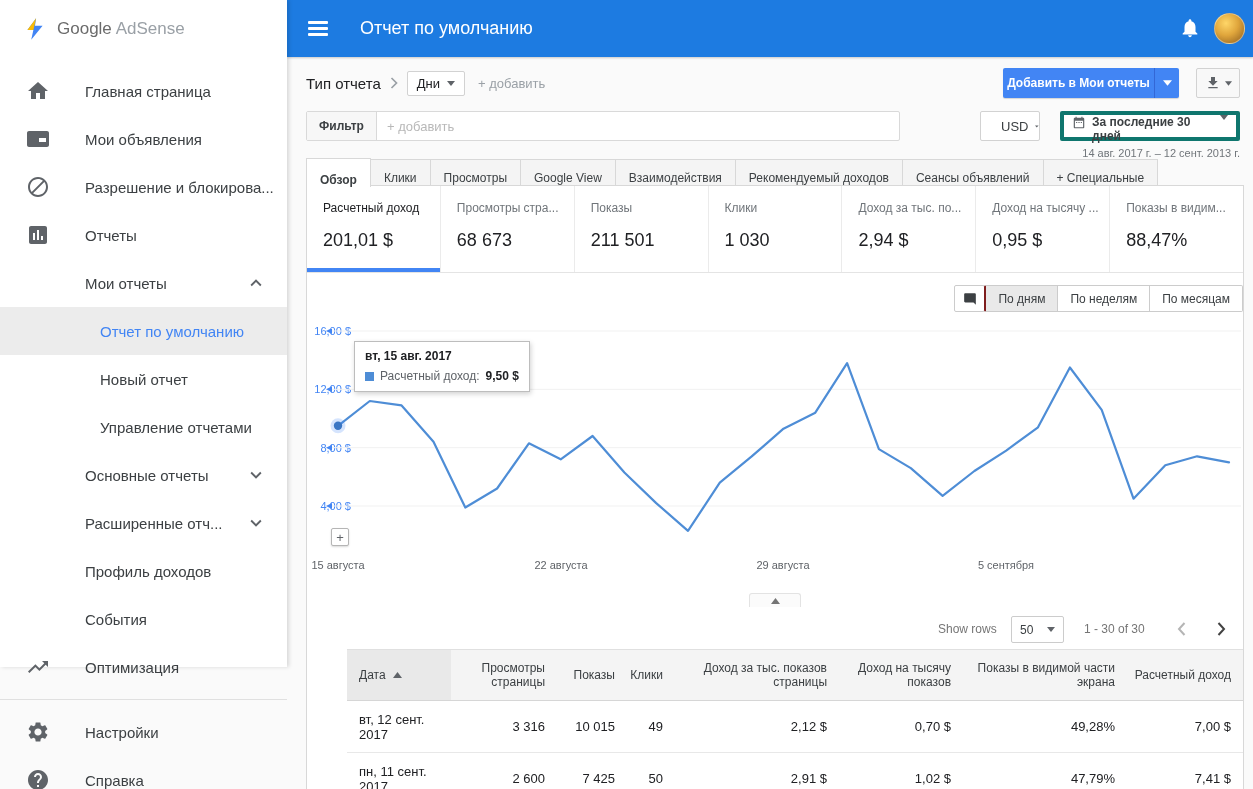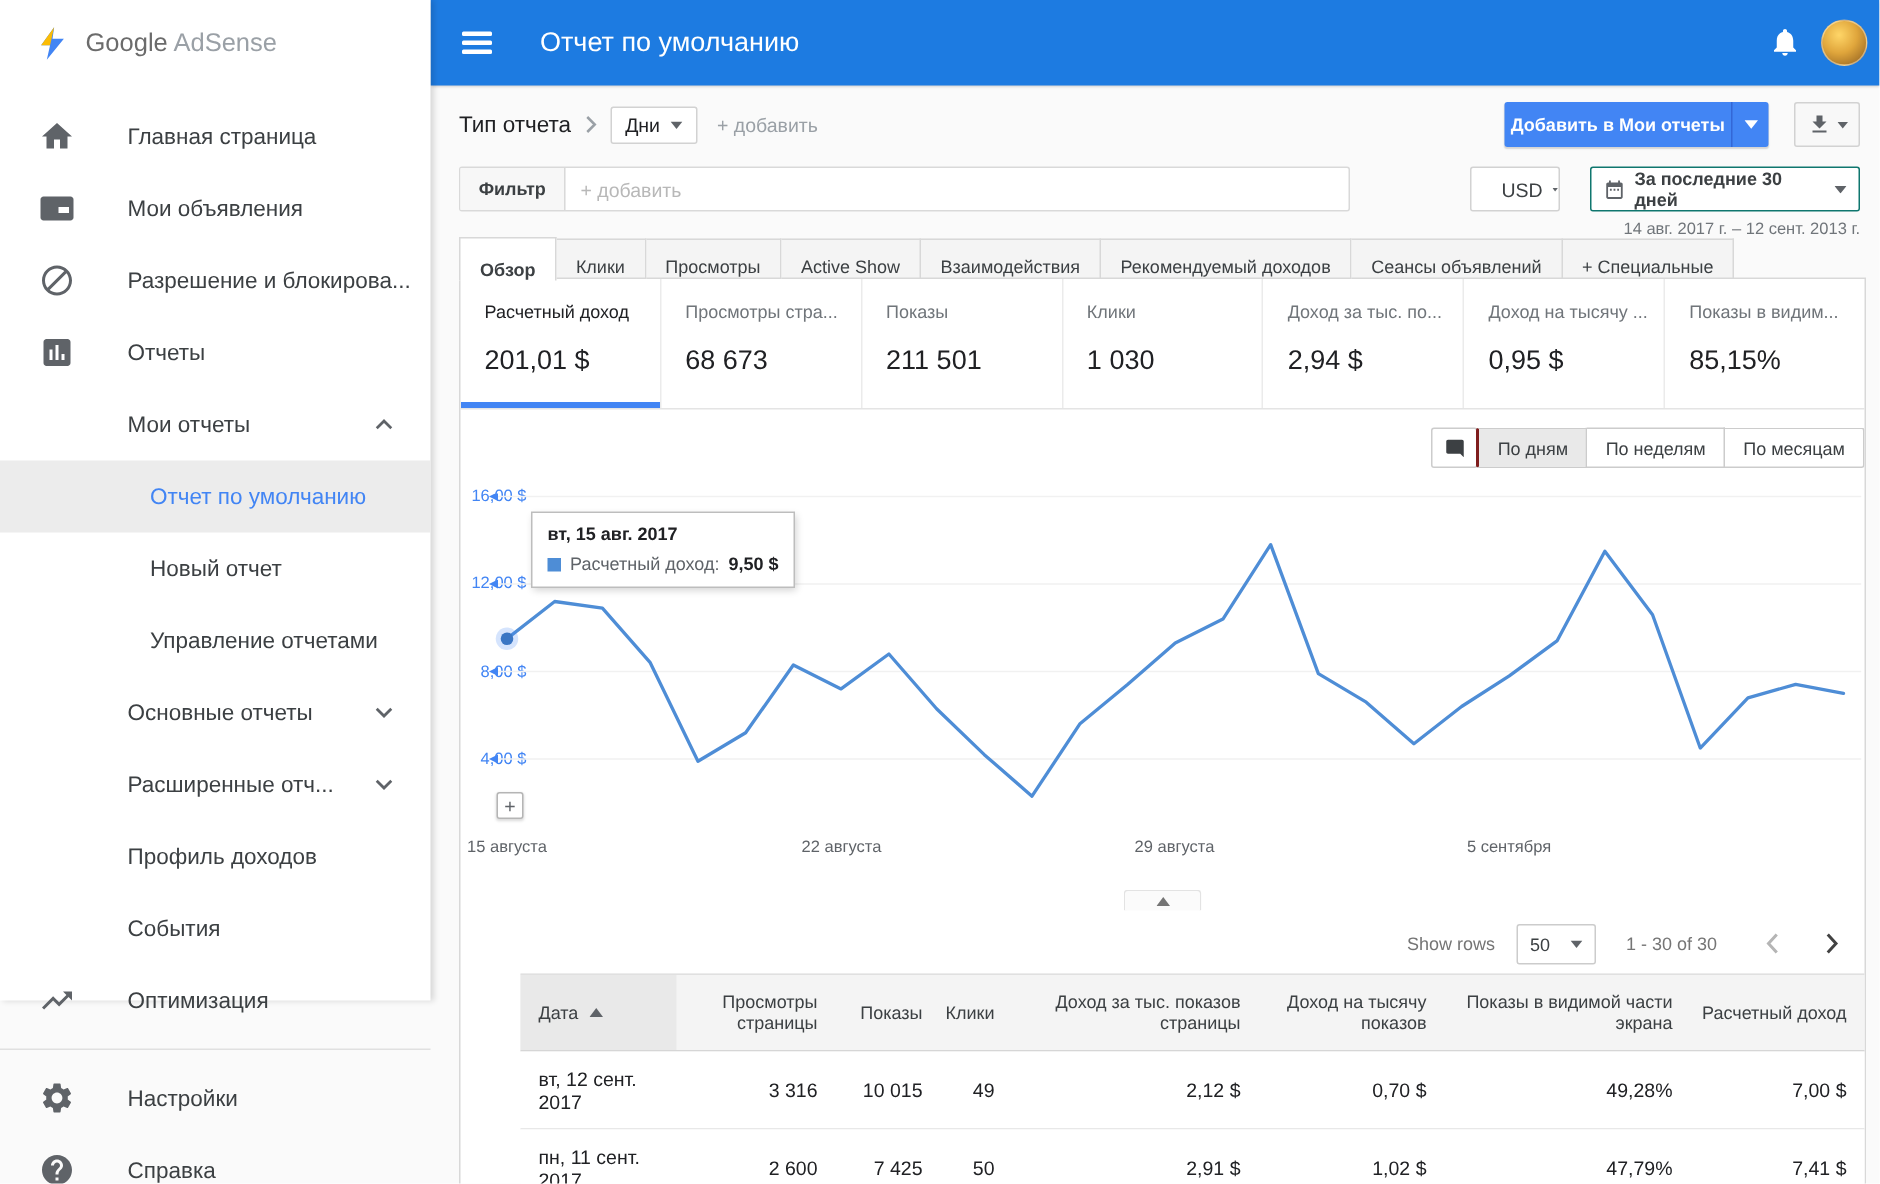--- a/index.html
+++ b/index.html
@@ -59,21 +59,21 @@
   .filter-label { width: 70px; background: #f7f7f7; border-right: 1px solid #d9d9d9; font-size: 12px;
                   font-weight: bold; color: #3c4043; display: flex; align-items: center; justify-content: center; }
   .filter-input { flex: 1; border: none; outline: none; padding: 0 10px; font-size: 13px; color: #202124;
                   background: transparent; font-family: inherit; }
   .filter-input::placeholder { color: #b8b8b8; }
 
   .usd-btn { position: absolute; left: 693px; top: 54px; width: 60px; height: 30px; background: #fff;
              border: 1px solid #d2d2d2; border-radius: 2px; display: flex; align-items: center;
              justify-content: center; gap: 7px; font-size: 13px; color: #3c4043; cursor: pointer; padding-left: 20px; }
   .date-btn { position: absolute; left: 773px; top: 54px; width: 180px; height: 30px; background: #fff;
-              border: 1px solid #0f766e; border-radius: 2px; display: flex; align-items: center;
+              border: 4px solid #0f766e; border-radius: 2px; display: flex; 
               padding: 0 8px; gap: 6px; font-size: 12px; font-weight: bold; color: #3c4043; cursor: pointer; }
   .date-btn .caret { margin-left: auto; }
   .range-text { position: absolute; top: 90px; right: 13px; font-size: 11px; color: #70757a; }
 
   .tabs { position: absolute; left: 19px; top: 101px; display: flex; z-index: 3; }
   .tab { height: 27px; margin-top: 1px; padding: 0 13px; display: flex; align-items: flex-end; font-size: 12px;
          color: #3c4043; background: #f4f4f4; border: 1px solid #d8d8d8; border-left: none; cursor: pointer;
          white-space: nowrap; }
   .tab:first-child { border-left: 1px solid #d8d8d8; }
   .tab.active { height: 29px; margin-top: 0; background: #fff; font-weight: bold; border-bottom: none; z-index: 4; }
@@ -340,21 +340,21 @@
     <div class="tab active">
         <span>Обзор</span>
       </div>
     <div class="tab">
         <span>Клики</span>
       </div>
     <div class="tab">
         <span>Просмотры</span>
       </div>
     <div class="tab">
-        <span>Active Show</span>
+        <span>Google View</span>
       </div>
     <div class="tab">
         <span>Взаимодействия</span>
       </div>
     <div class="tab">
         <span>Рекомендуемый доходов</span>
       </div>
     <div class="tab">
         <span>Сеансы объявлений</span>
       </div>
@@ -385,21 +385,21 @@
       <div class="card">
         <div class="clabel">Доход за тыс. по...</div>
         <div class="cvalue">2,94 $</div>
       </div>
       <div class="card">
         <div class="clabel">Доход на тысячу ...</div>
         <div class="cvalue">0,95 $</div>
       </div>
       <div class="card">
         <div class="clabel">Показы в видим...</div>
-        <div class="cvalue">85,15%</div>
+        <div class="cvalue">88,47%</div>
       </div>
     </div>
 
     <div class="fb-btn">
       <svg width="14" height="14" viewBox="0 0 24 24">
           <path d="M21.99 4c0-1.1-.89-2-1.99-2H4c-1.1 0-2 .9-2 2v12c0 1.1.9 2 2 2h14l4 4-.01-18z" fill="#3c4043"></path>
         </svg>
     </div>
     <div class="seg">
       <div class="seg-btn active">

